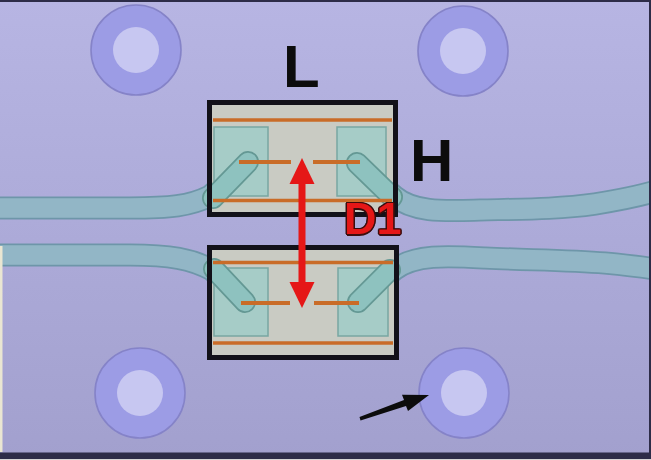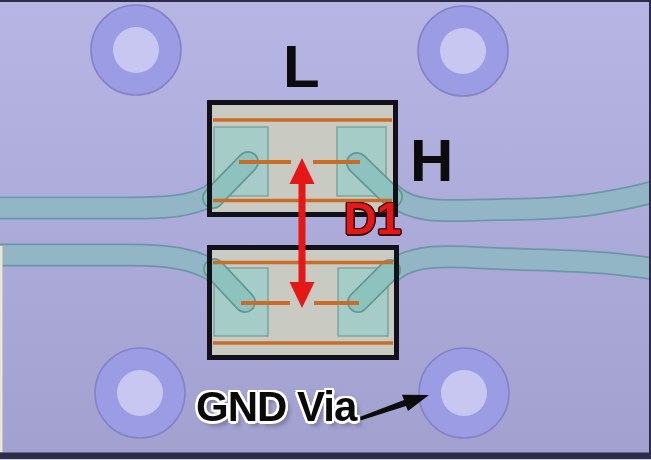--- a/index.html
+++ b/index.html
@@ -141,14 +141,13 @@
     <rect class="frame-dark" x="0" y="0" width="651" height="2"></rect>
     <rect class="frame-dark" x="649" y="0" width="2" height="453"></rect>
     <rect class="edge-cream" x="0" y="246" width="2.5" height="206"></rect>
     <rect class="frame-dark" x="0" y="452.5" width="651" height="6.5"></rect>
     <rect class="frame-light" x="0" y="459" width="651" height="1"></rect>
   </svg>
 
   <div class="label label-l">L</div>
   <div class="label label-h">H</div>
   <div class="label label-d1">D1</div>
-  <div class="label label-gnd">GND Via</div>
 </div>
 
 </body></html>

